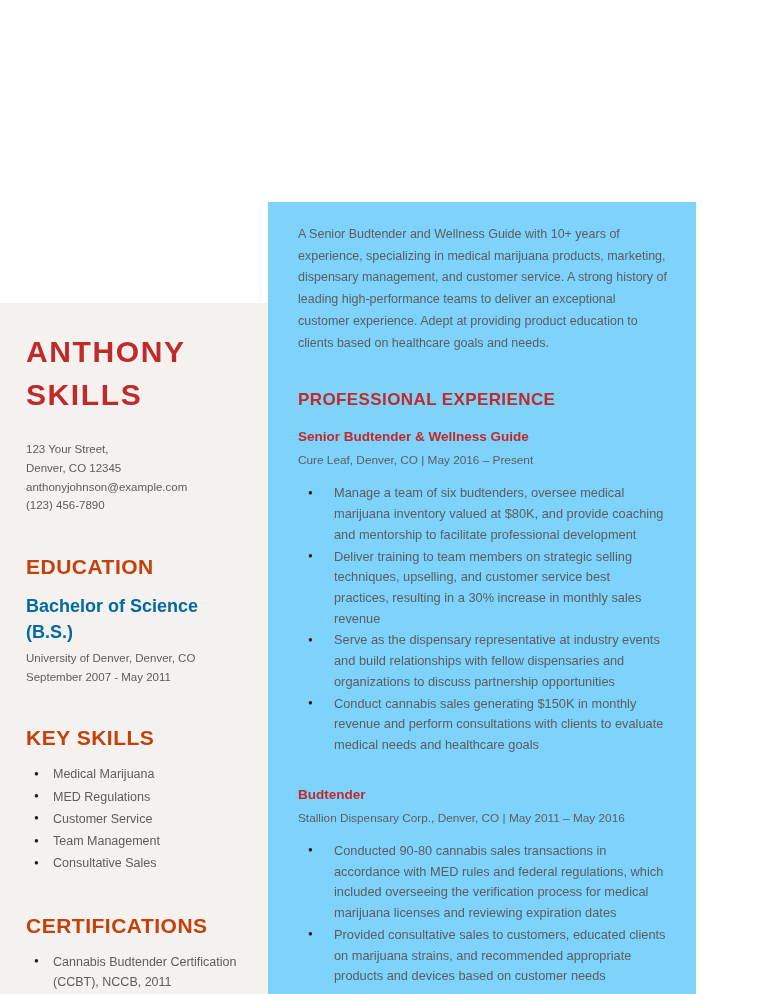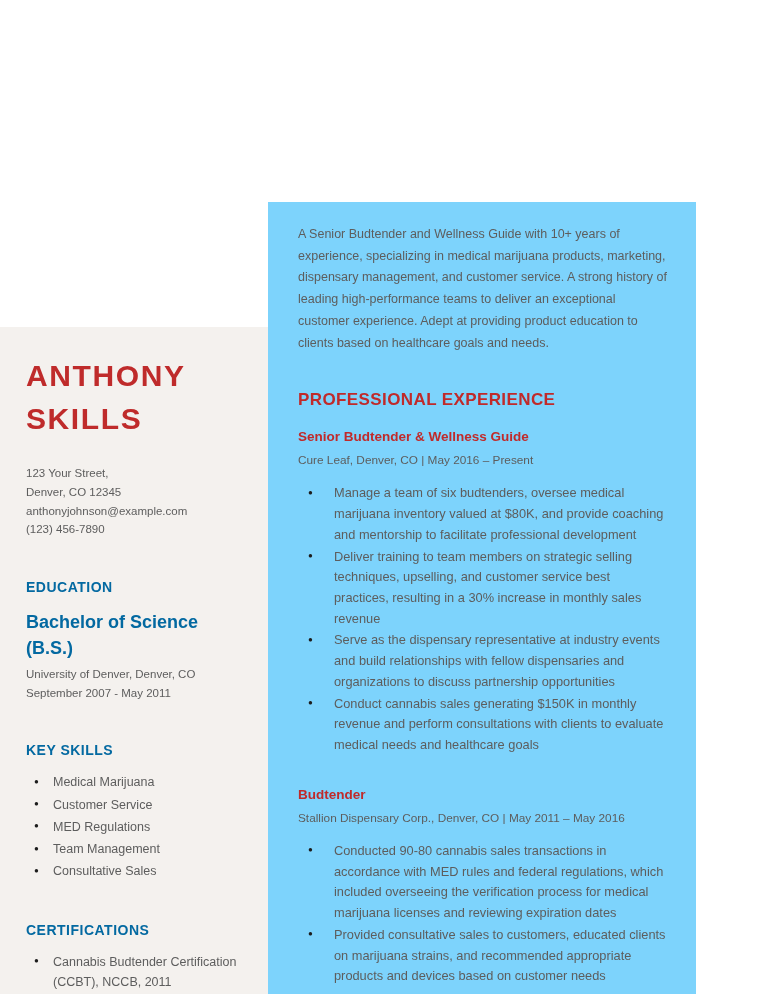--- a/index.html
+++ b/index.html
@@ -48,22 +48,22 @@
 
   .contact-block {
     margin-top: 24px;
     color: #5d5d5d;
     font-size: 11.5px;
     line-height: 1.62;
   }
   .contact-line { white-space: nowrap; }
 
   .sb-heading {
-    color: #0369a1;
-    font-size: 14px;
+    color: #c2410c;
+    font-size: 21px;
     font-weight: bold;
     letter-spacing: 0.5px;
     margin-top: 40px;
     margin-bottom: 14px;
   }
 
   .edu-degree {
     color: #0369a1;
     font-size: 18px;
     font-weight: bold;
@@ -184,22 +184,22 @@
     <div class="sb-heading">EDUCATION</div>
     <div>
       <div class="edu-degree">Bachelor of Science (B.S.)</div>
       <div class="edu-sub">University of Denver, Denver, CO</div>
       <div class="edu-sub">September 2007 - May 2011</div>
     </div>
 
     <div class="sb-heading">KEY SKILLS</div>
     <ul class="sb-list">
       <li>Medical Marijuana</li>
+      <li>MED Regulations</li>
       <li>Customer Service</li>
-      <li>MED Regulations</li>
       <li>Team Management</li>
       <li>Consultative Sales</li>
     </ul>
 
     <div class="sb-heading">CERTIFICATIONS</div>
     <ul class="sb-list">
       <li>Cannabis Budtender Certification (CCBT), NCCB, 2011</li>
     </ul>
 
   </aside>

